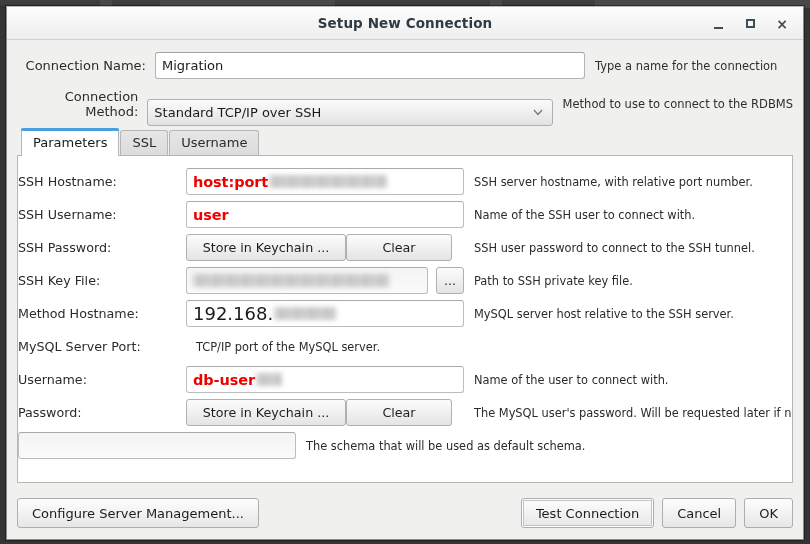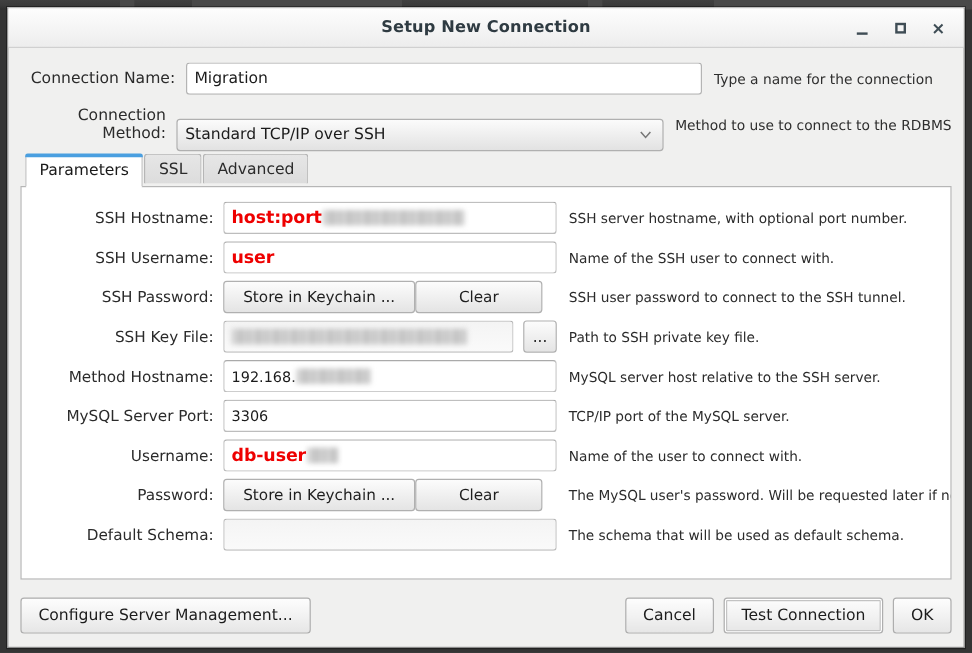--- a/index.html
+++ b/index.html
@@ -126,21 +126,21 @@
   }
   .top-hint {
     padding-left: 10px;
     font-size: 11.5px;
     color: #2e2e2e;
     white-space: nowrap;
   }
 
   
   #tab-strip {
-    display: flex; align-items: flex-start;
+    display: flex; align-items: center;
     height: 28px;
     margin-top: 3px;
     padding-left: 4px;
     position: relative; z-index: 2;
   }
   .tab {
     height: 25px;
     padding: 0 11px;
     display: flex; align-items: center;
     font-size: 13px; color: #2b2b2b;
@@ -184,21 +184,21 @@
     position: relative; z-index: 1;
   }
   .param-row {
     display: flex; align-items: center;
     height: 33px;
     padding: 0 6px 0 0;
   }
   .param-label {
     width: 168px;
     flex: 0 0 168px;
-    text-align: right;
+    text-align: left;
     padding-right: 8px;
     font-size: 12.7px;
     color: #2b2b2b;
     white-space: nowrap;
   }
   .param-control {
     flex: 0 0 278px;
     width: 278px;
     display: flex; align-items: flex-end;
     position: relative;
@@ -238,21 +238,21 @@
     vertical-align: middle;
     margin-left: 1px;
   }
   .redtext {
     color: #ee0000;
     font-weight: bold;
     font-size: 14.5px;
     letter-spacing: -.1px;
     position: relative; z-index: 2;
   }
-  .blackval { color: #1b1b1b; font-size: 12px; }
+  .blackval { color: #1b1b1b; font-size: 18px; }
 
   
   .panel-btn {
     height: 27px;
     background: linear-gradient(to bottom, #fcfcfc 0%, #f0f0f0 50%, #e4e4e4 100%);
     border: 1px solid #b0b0b0;
     border-radius: 3px;
     font-size: 12.7px; color: #1e1e1e;
     display: flex; align-items: center; justify-content: center;
     cursor: pointer;
@@ -336,35 +336,35 @@
     </div>
 
     <div id="tab-strip">
       <div class="tab active">
         <span>Parameters</span>
       </div>
       <div class="tab">
         <span>SSL</span>
       </div>
       <div class="tab">
-        <span>Advanced</span>
+        <span>Username</span>
       </div>
     </div>
 
     <div id="tab-panel">
 
       <div class="param-row">
         <div class="param-label">SSH Hostname:</div>
         <div class="param-control">
           <div class="field">
             <span class="redtext">host:port</span>
               <span class="blur" style="width:118px;"></span>
           </div>
         </div>
-        <div class="param-hint">SSH server hostname, with optional port number.</div>
+        <div class="param-hint">SSH server hostname, with relative port number.</div>
       </div>
 
       <div class="param-row">
         <div class="param-label">SSH Username:</div>
         <div class="param-control">
           <div class="field">
             <span class="redtext">user</span>
           </div>
         </div>
         <div class="param-hint">Name of the SSH user to connect with.</div>
@@ -396,25 +396,20 @@
           <div class="field">
             <span class="blackval">192.168.</span>
               <span class="blur" style="width:62px;"></span>
           </div>
         </div>
         <div class="param-hint">MySQL server host relative to the SSH server.</div>
       </div>
 
       <div class="param-row">
         <div class="param-label">MySQL Server Port:</div>
-        <div class="param-control">
-          <div class="field">
-            <span class="blackval">3306</span>
-          </div>
-        </div>
         <div class="param-hint">TCP/IP port of the MySQL server.</div>
       </div>
 
       <div class="param-row">
         <div class="param-label">Username:</div>
         <div class="param-control">
           <div class="field">
             <span class="redtext">db-user</span>
               <span class="blur" style="width:26px;"></span>
           </div>
@@ -425,31 +420,30 @@
       <div class="param-row">
         <div class="param-label">Password:</div>
         <div class="param-control">
           <div class="panel-btn" id="mysql-password-keychain-button">Store in Keychain ...</div>
           <div class="panel-btn" id="mysql-password-clear-button">Clear</div>
         </div>
         <div class="param-hint">The MySQL user's password. Will be requested later if not set.</div>
       </div>
 
       <div class="param-row">
-        <div class="param-label">Default Schema:</div>
         <div class="param-control">
           <div class="field disabled-look"></div>
         </div>
         <div class="param-hint">The schema that will be used as default schema.</div>
       </div>
 
     </div>
   </div>
 
   <div id="dialog-footer">
     <div class="foot-btn" id="configure-server-management-button">Configure Server Management...</div>
     <div id="footer-spacer"></div>
+    <div class="foot-btn focused" id="test-connection-button">Test Connection</div>
     <div class="foot-btn" id="cancel-button">Cancel</div>
-    <div class="foot-btn focused" id="test-connection-button">Test Connection</div>
     <div class="foot-btn" id="ok-button">OK</div>
   </div>
 
 </div>
 
 </body></html>

